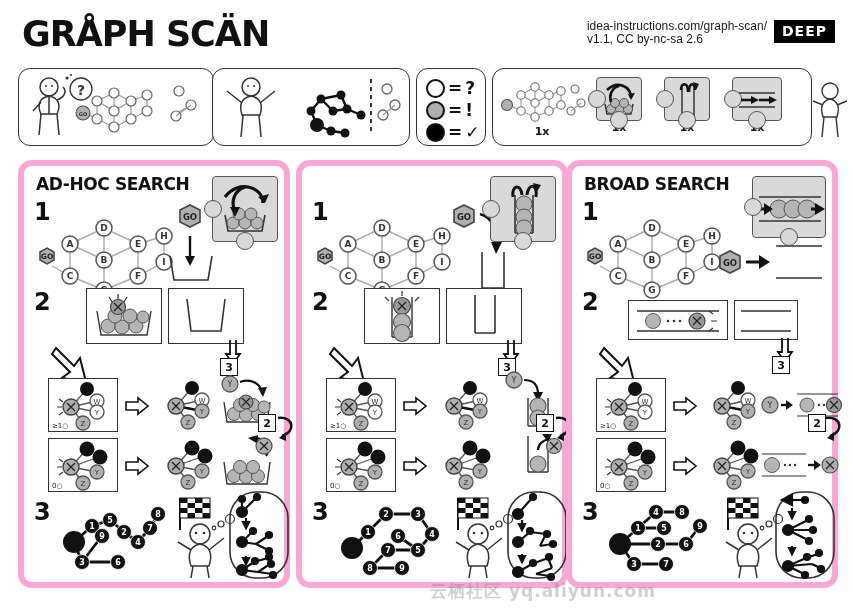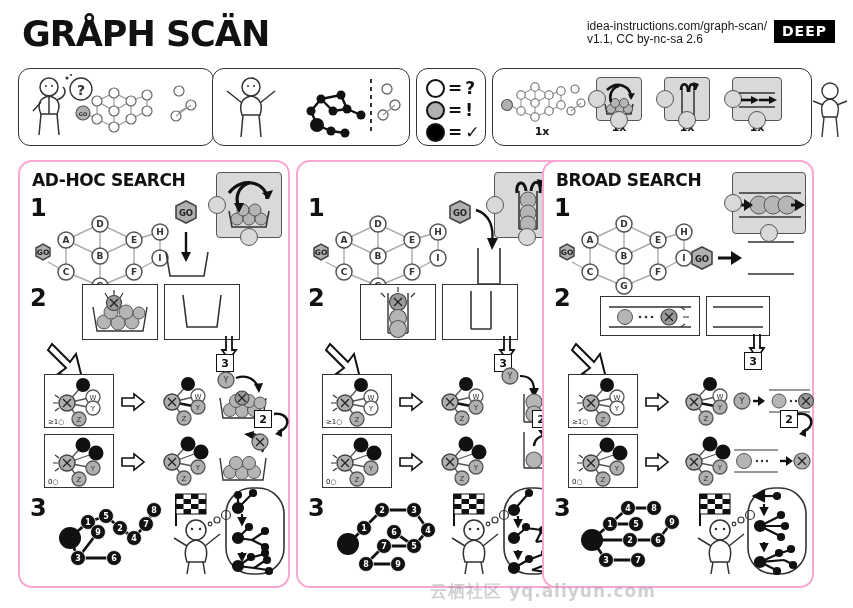--- a/index.html
+++ b/index.html
@@ -61,23 +61,23 @@
   .tool::after {
     content:""; position:absolute; left:50%; bottom:-9px; transform:translateX(-50%);
     width:16px; height:16px; border-radius:50%;
     background:#d9d9d9; border:1.4px solid #555;
   }
   .tool-white::before, .tool-white::after { background:#d9d9d9; }
 
   
   .panel {
     position:absolute; top:160px; width:272px; height:428px;
-    border:2px solid #f9a8d4; border-radius:14px; background:#fff;
+    border:6px solid #f9a8d4; border-radius:14px; background:#fff;
   }
-  .p1 { left:18px; } .p2 { left:296px; } .p3 { left:542px; }
+  .p1 { left:18px; } .p2 { left:296px; } .p3 { left:566px; }
   .panel-title {
     position:absolute; left:12px; top:8px;
     font-size:17px; font-weight:800; letter-spacing:-0.4px;
     font-family:"DejaVu Sans", sans-serif;
   }
   .stepnum {
     position:absolute; font-size:24px; font-weight:800;
     font-family:"DejaVu Sans", sans-serif;
   }
   .minibox { position:absolute; border:1.5px solid #333; background:#fff; }

